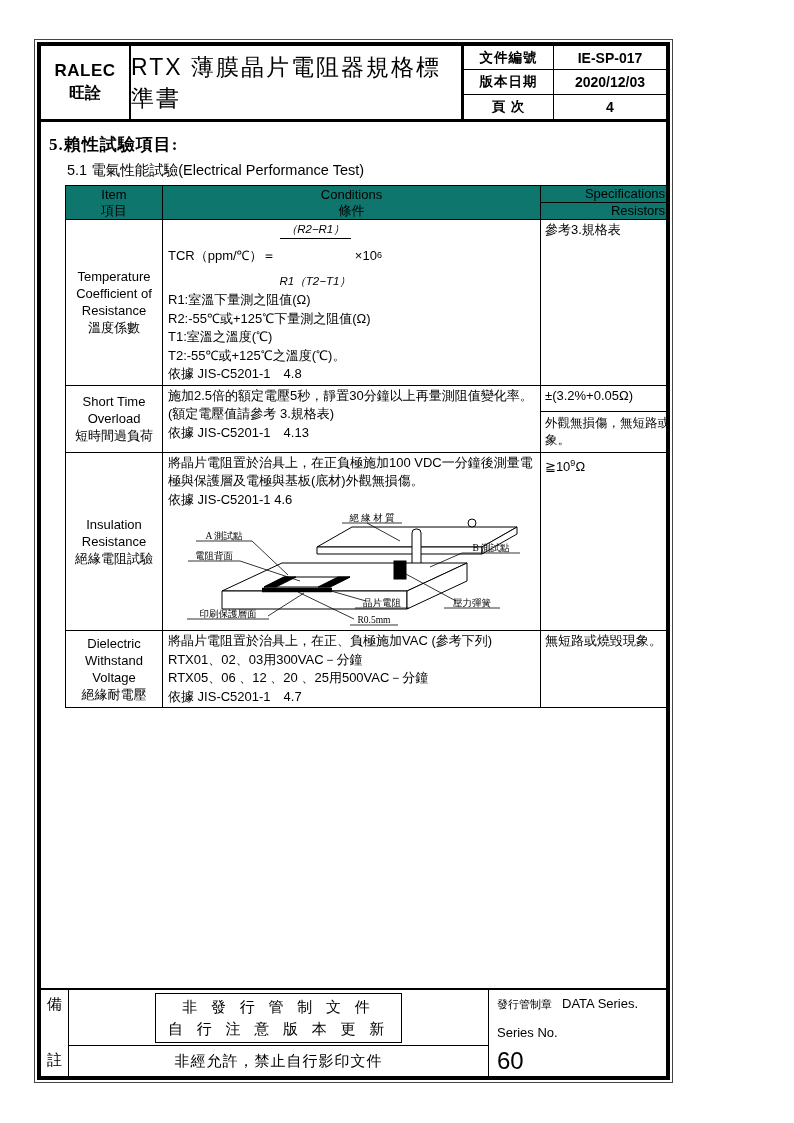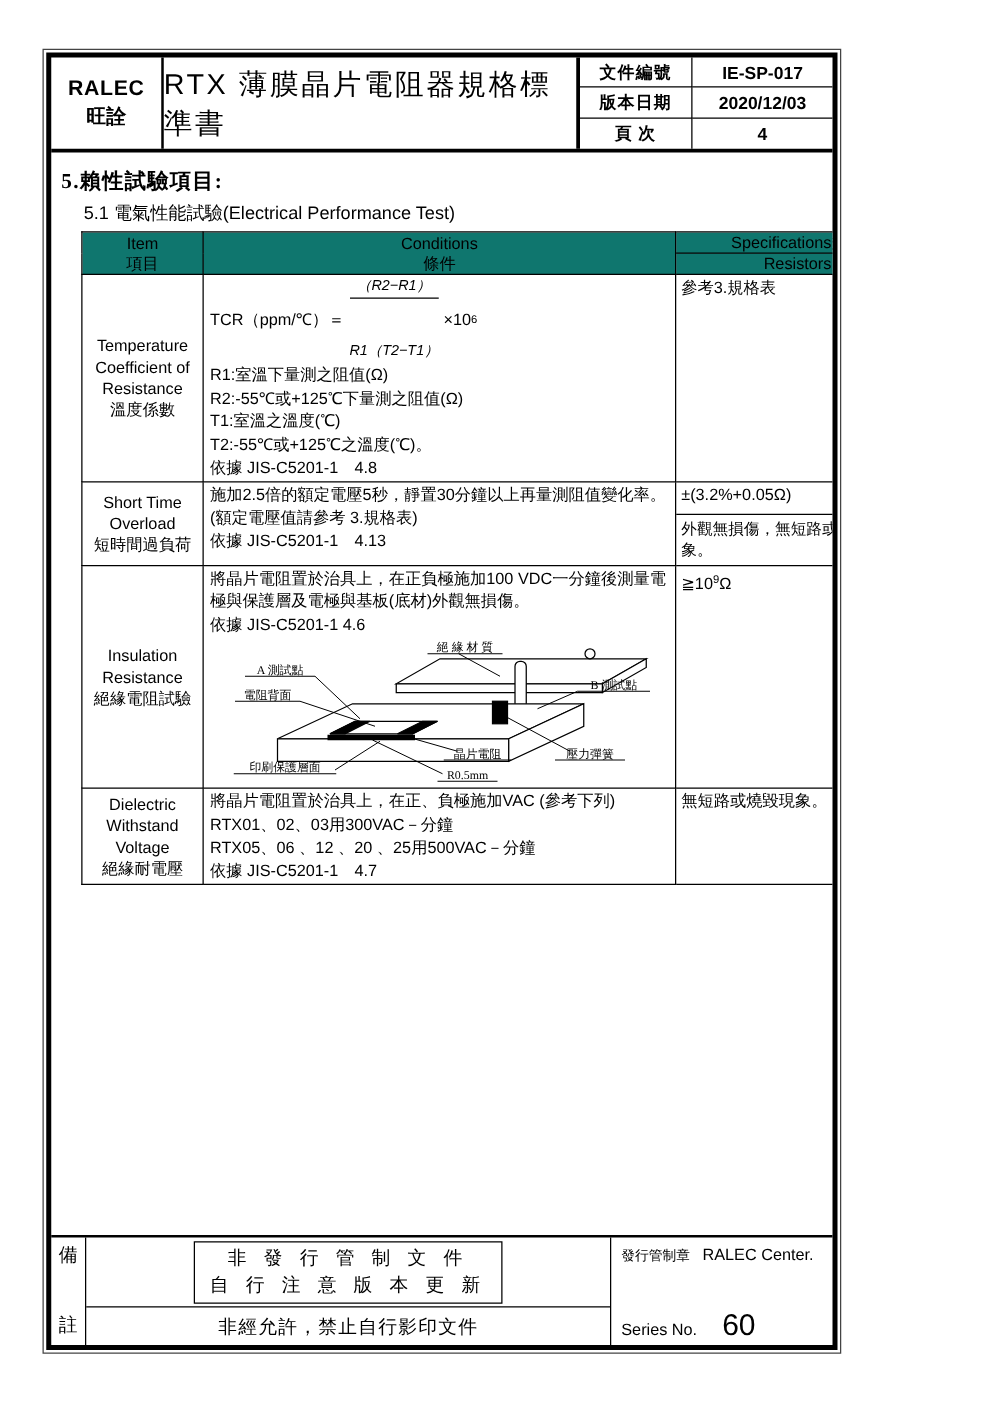--- a/index.html
+++ b/index.html
@@ -94,21 +94,21 @@
     height:31px; border-top:1.5px solid #000; display:flex; align-items:center; justify-content:center;
     font-size:15px; font-family:"Liberation Serif", serif; letter-spacing:1px;
   }
   .f-right {
     width:178px; border-left:1.5px solid #000; padding:6px 8px 4px 8px;
     display:flex; flex-direction:column; justify-content:space-between;
   }
   .stamp-row { display:flex; align-items:baseline; gap:10px; }
   .stamp-label { font-size:11px; font-family:"Liberation Serif", serif; }
   .stamp-value { font-size:13px; }
-  .series-row { display:flex; align-items:baseline; gap:20px; }
+  .series-row { display:flex; align-items:baseline; gap:10px;flex-direction:column; }
   .series-label { font-size:13px; }
   .series-no { font-size:24px; line-height:22px; }
   sup { font-size:9px; }
 </style>
 </head>
 <body>
 
 <div class="frame">
 
   <div class="doc-header">
@@ -299,21 +299,21 @@
         <div class="notice-box">
           <div>非 發 行 管 制 文 件</div>
           <div>自 行 注 意 版 本 更 新</div>
         </div>
       </div>
       <div class="f-mid-bottom">非經允許，禁止自行影印文件</div>
     </div>
     <div class="f-right">
       <div class="stamp-row">
         <span class="stamp-label">發行管制章</span>
-        <span class="stamp-value">RALEC Center.</span>
+        <span class="stamp-value">DATA Series.</span>
       </div>
       <div class="series-row">
         <span class="series-label">Series No.</span>
         <span class="series-no">60</span>
       </div>
     </div>
   </div>
 
 </div>
 

